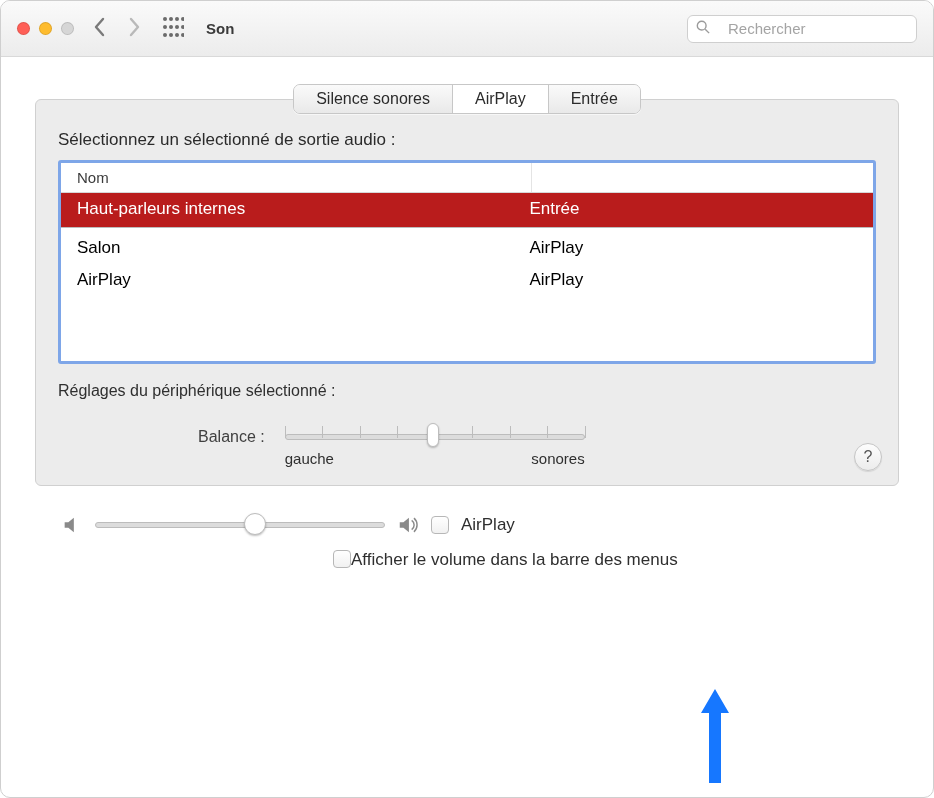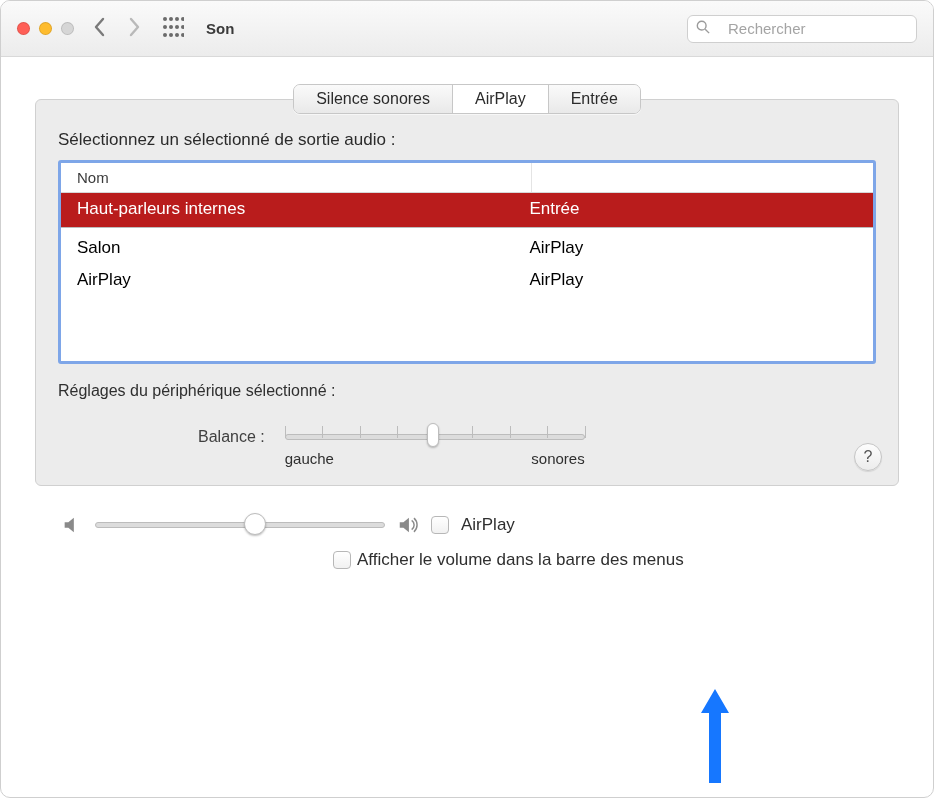--- a/index.html
+++ b/index.html
@@ -187,21 +187,21 @@
     box-shadow:0 1px 2px rgba(0,0,0,0.25);
   }
   .speaker{color:#868686;}
   .speaker svg{width:22px;height:22px;display:block;}
   .chk{
     width:18px;height:18px;border:1px solid #b7b7b7;border-radius:4px;
     background:linear-gradient(#fff,#f1f1f1);
     flex:0 0 auto;
   }
   .menu-row{
-    display:flex; align-items:center; gap:6px;
+    display:flex; align-items:flex-start; gap:0;
     margin-top:14px; margin-left:272px;
     font-size:17px; color:#2f2f2f;
   }
 
   
   .callout{
     position:absolute;
     left:692px;
     top:680px;
     pointer-events:none;

